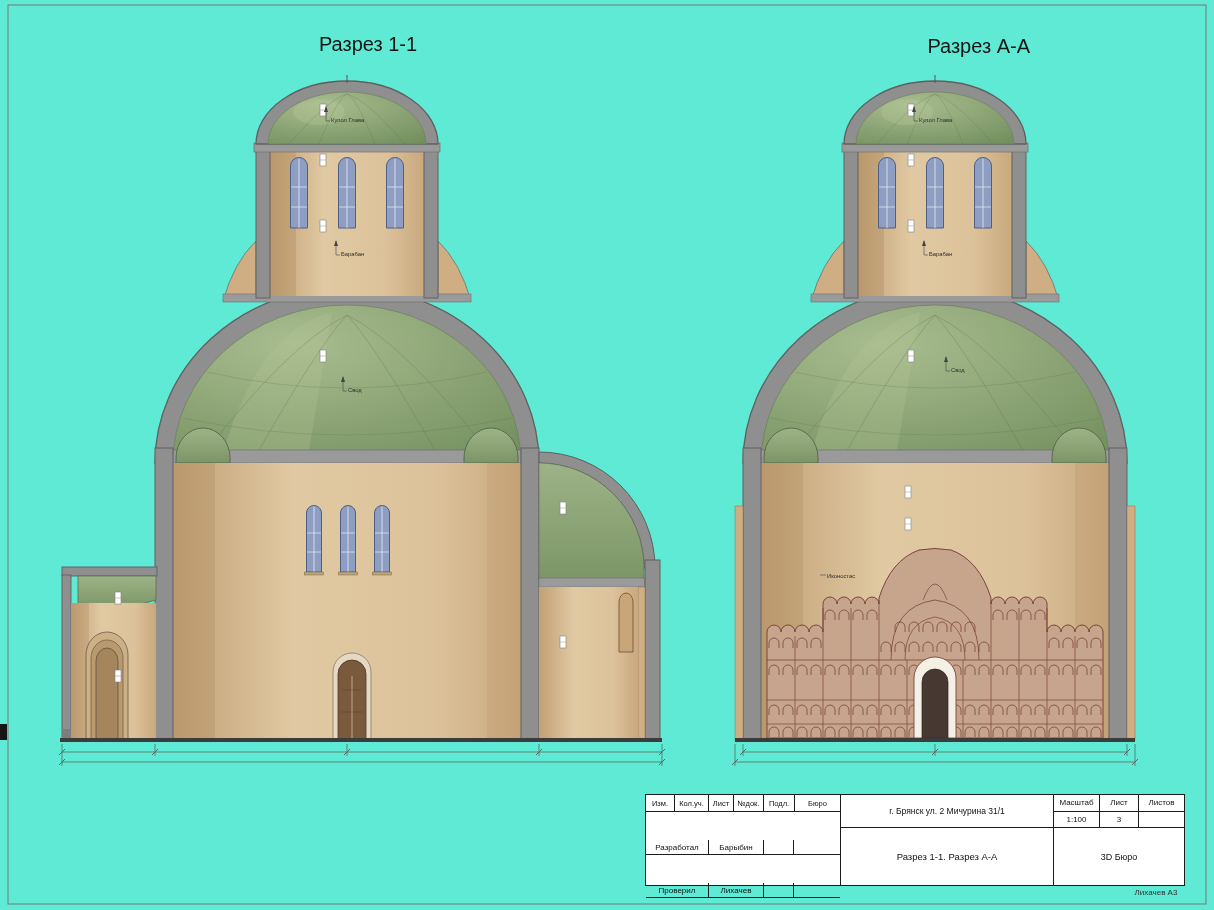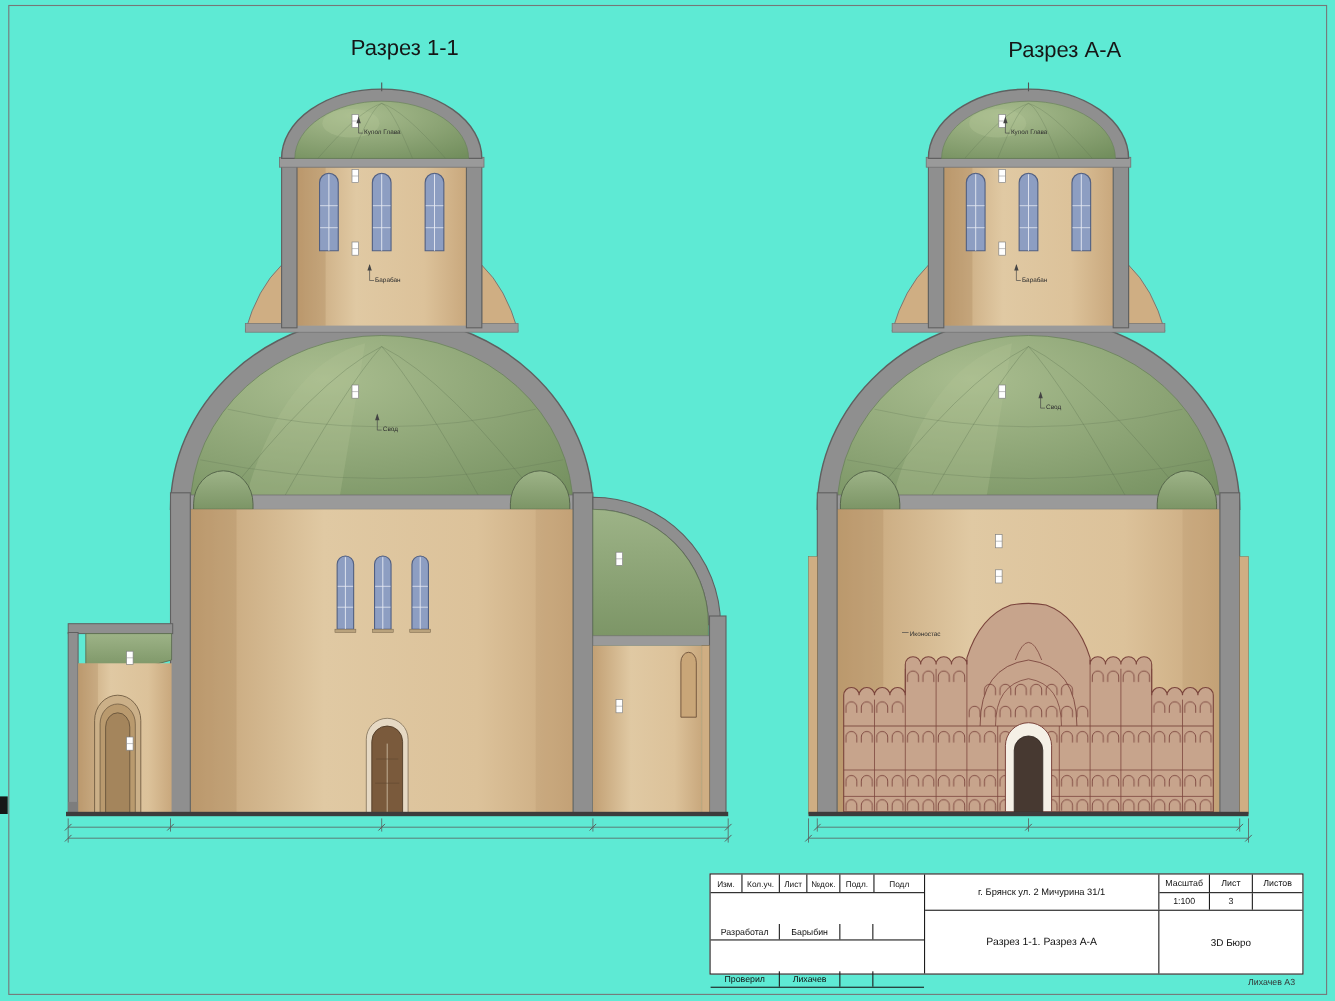--- a/index.html
+++ b/index.html
@@ -1,21 +1,21 @@
 <!DOCTYPE html>
 <html><head>
 <meta charset="utf-8">
 <style>
   html,body{margin:0;padding:0;background:#ffffff;}
   .sheet{position:relative;width:1214px;height:910px;background:#5eead4;overflow:hidden;
          font-family:"Liberation Sans",sans-serif;color:#111;}
   svg text{font-family:"Liberation Sans",sans-serif;}
   .sec-title{position:absolute;font-size:20px;color:#161616;text-align:center;width:180px;}
   #t1{left:278px;top:33px;}
-  #tA{left:878px;top:35px;}
+  #tA{left:850px;top:35px;text-align:right;}
   .lblt{font-size:5.8px;fill:#2e2e2e;}
   
   .titleblock{position:absolute;left:645px;top:794px;width:540px;height:92px;
               border:1.5px solid #1c1c1c;display:flex;background:#fff;box-sizing:border-box;}
   .tb-left{width:195px;border-right:1.5px solid #1c1c1c;display:flex;flex-direction:column;box-sizing:border-box;gap:28px;}
   .tb-row{display:flex;border-bottom:1px solid #1c1c1c;height:15px;flex:none;box-sizing:border-box;}
   .tb-head{height:17px;}
   .tb-fill{flex:1;border-bottom:none;display:flex;}
   .c{display:flex;align-items:center;justify-content:center;border-right:1px solid #1c1c1c;
      overflow:hidden;white-space:nowrap;font-size:8px;box-sizing:border-box;}
@@ -294,21 +294,21 @@
 <div class="sec-title" id="tA">Разрез А-А</div>
 
 <div class="titleblock">
   <div class="tb-left">
     <div class="tb-row tb-head">
       <div class="c w29">Изм.</div>
       <div class="c w34">Кол.уч.</div>
       <div class="c w25">Лист</div>
       <div class="c w30">№док.</div>
       <div class="c w31">Подл.</div>
-      <div class="c last">Подл</div>
+      <div class="c last">Бюро</div>
     </div>
     <div class="tb-row">
       <div class="c w63">Разработал</div>
       <div class="c w55">Барыбин</div>
       <div class="c w30"></div>
       <div class="c last"></div>
     </div>
     <div class="tb-row">
       <div class="c w63">Проверил</div>
       <div class="c w55">Лихачев</div>

